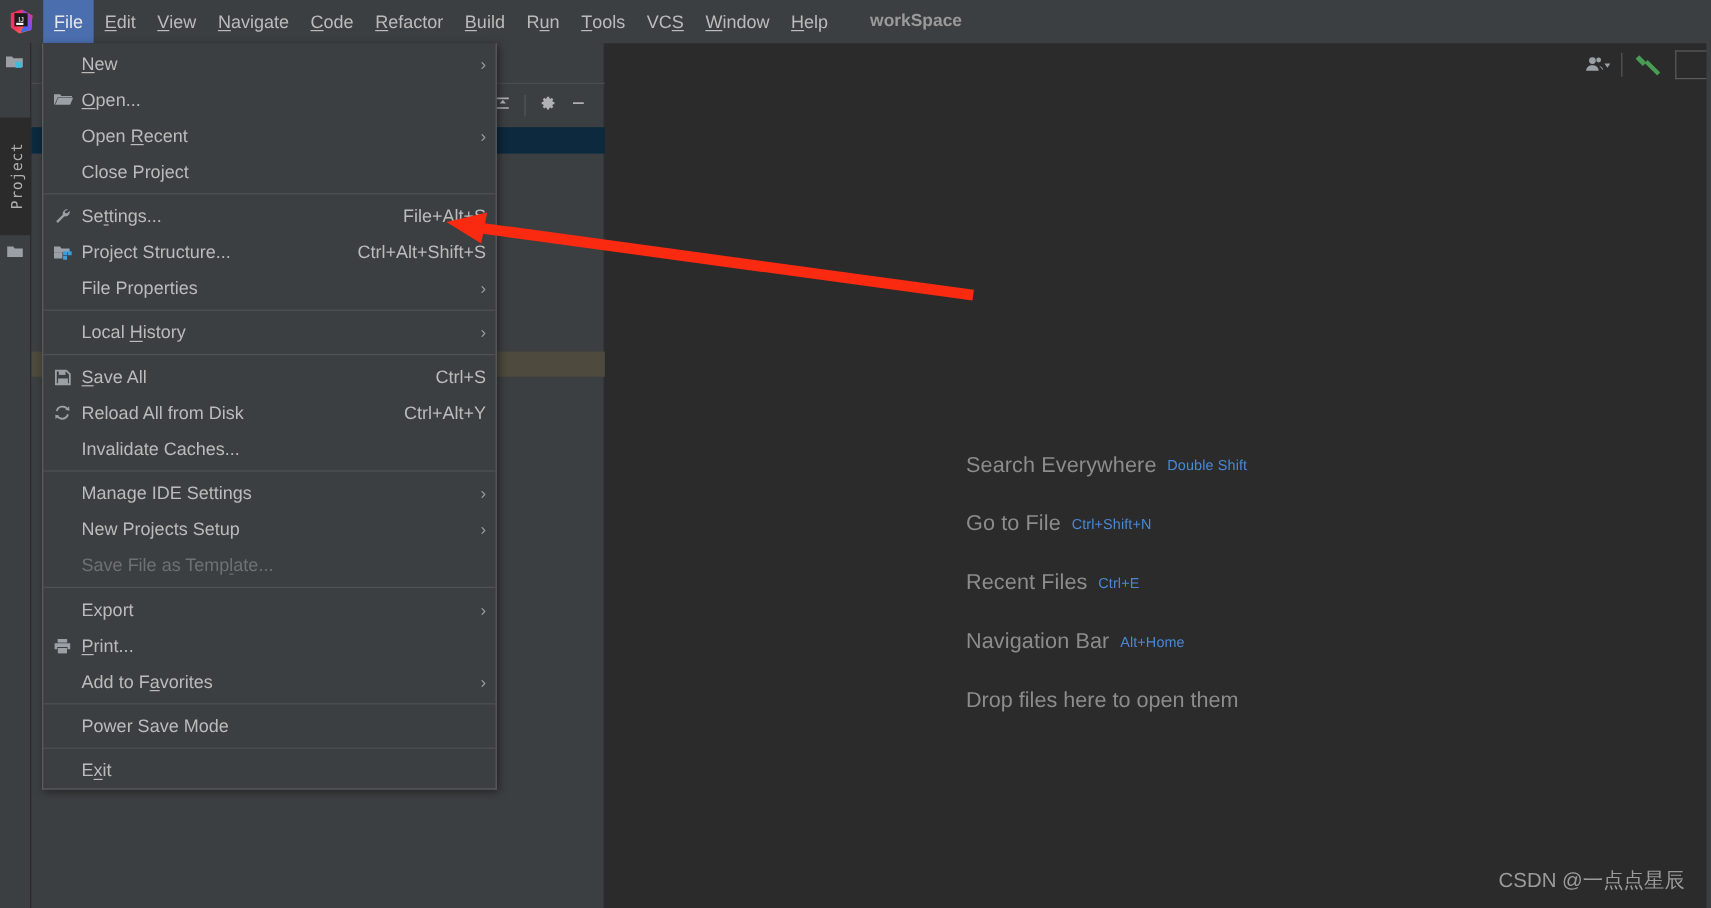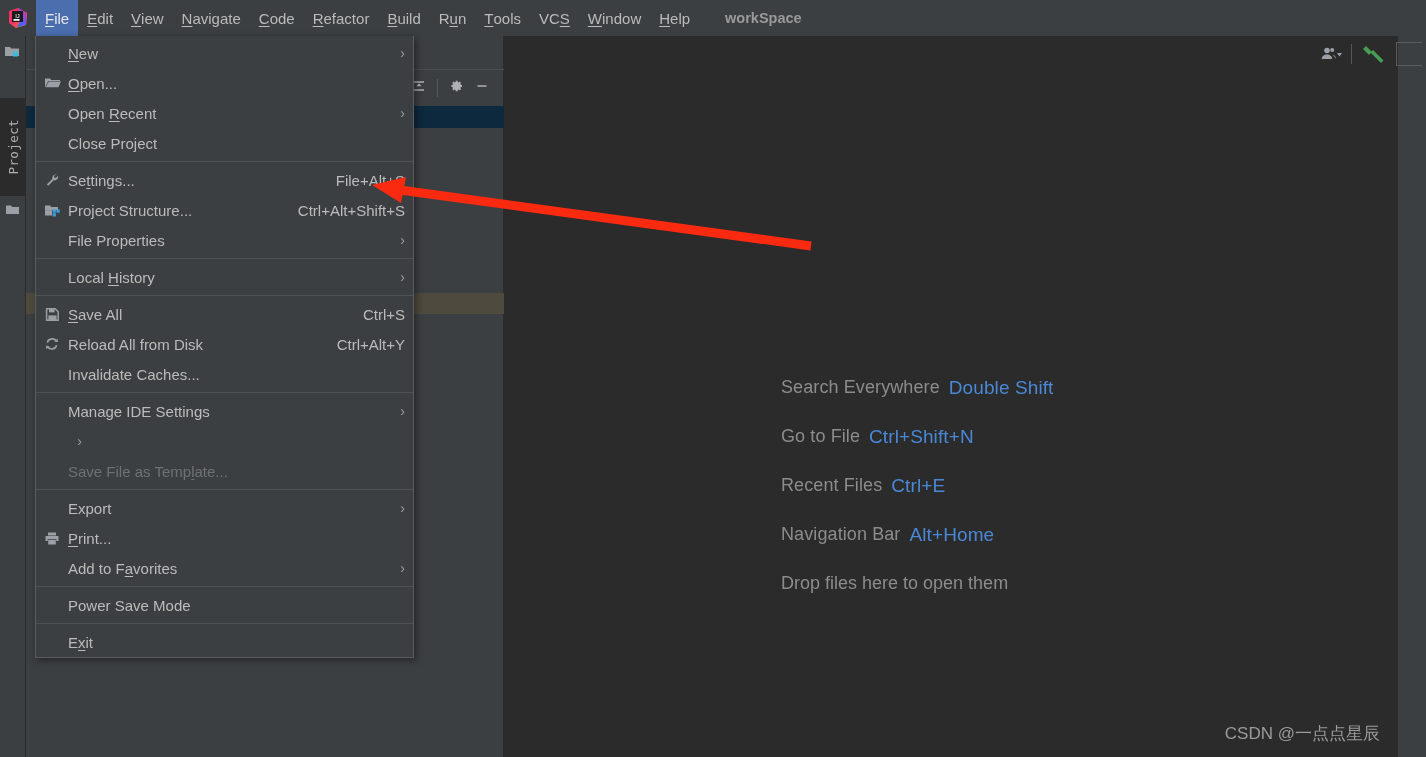--- a/index.html
+++ b/index.html
@@ -174,21 +174,21 @@
   .pp-divider {
     position: absolute;
     left: 0; top: 33px;
     width: 478px; height: 1px;
     background: #4a4d4f;
   }
 
   
   .editor {
     position: absolute;
-    top: 36px; left: 476px;
+    top: 36px; left: 500px;
     width: 922px;
     height: 721px;
     background: #2b2b2b;
   }
 
   .shortcut-list {
     position: absolute;
     top: 327px;
     left: 305px;
   }
@@ -197,21 +197,21 @@
     display: flex;
     align-items: center;
     white-space: nowrap;
   }
   .sc-label {
     font-size: 18px;
     color: #8c8c8c;
     letter-spacing: .1px;
   }
   .sc-key {
-    font-size: 19px;
+    font-size: 12px;
     color: #4a88d6;
     margin-left: 9px;
     letter-spacing: .1px;
   }
   .sc-drop {
     font-size: 18px;
     color: #8c8c8c;
     margin-top: 0px;
   }
 
@@ -574,20 +574,21 @@
     <div class="mi-sep"></div>
 
     <div class="mi">
       <span class="mi-icon"></span>
       <span class="mi-label">Manage IDE Settings</span>
       <span class="mi-arrow">›</span>
     </div>
 
     <div class="mi">
       <span class="mi-icon"></span>
+      <span class="mi-label">New Projects Setup</span>
       <span class="mi-arrow">›</span>
     </div>
 
     <div class="mi disabled">
       <span class="mi-icon"></span>
       <span class="mi-label">Save File as Temp<u>l</u>ate...</span>
       <span class="mi-arrow"></span>
     </div>
 
     <div class="mi-sep"></div>

